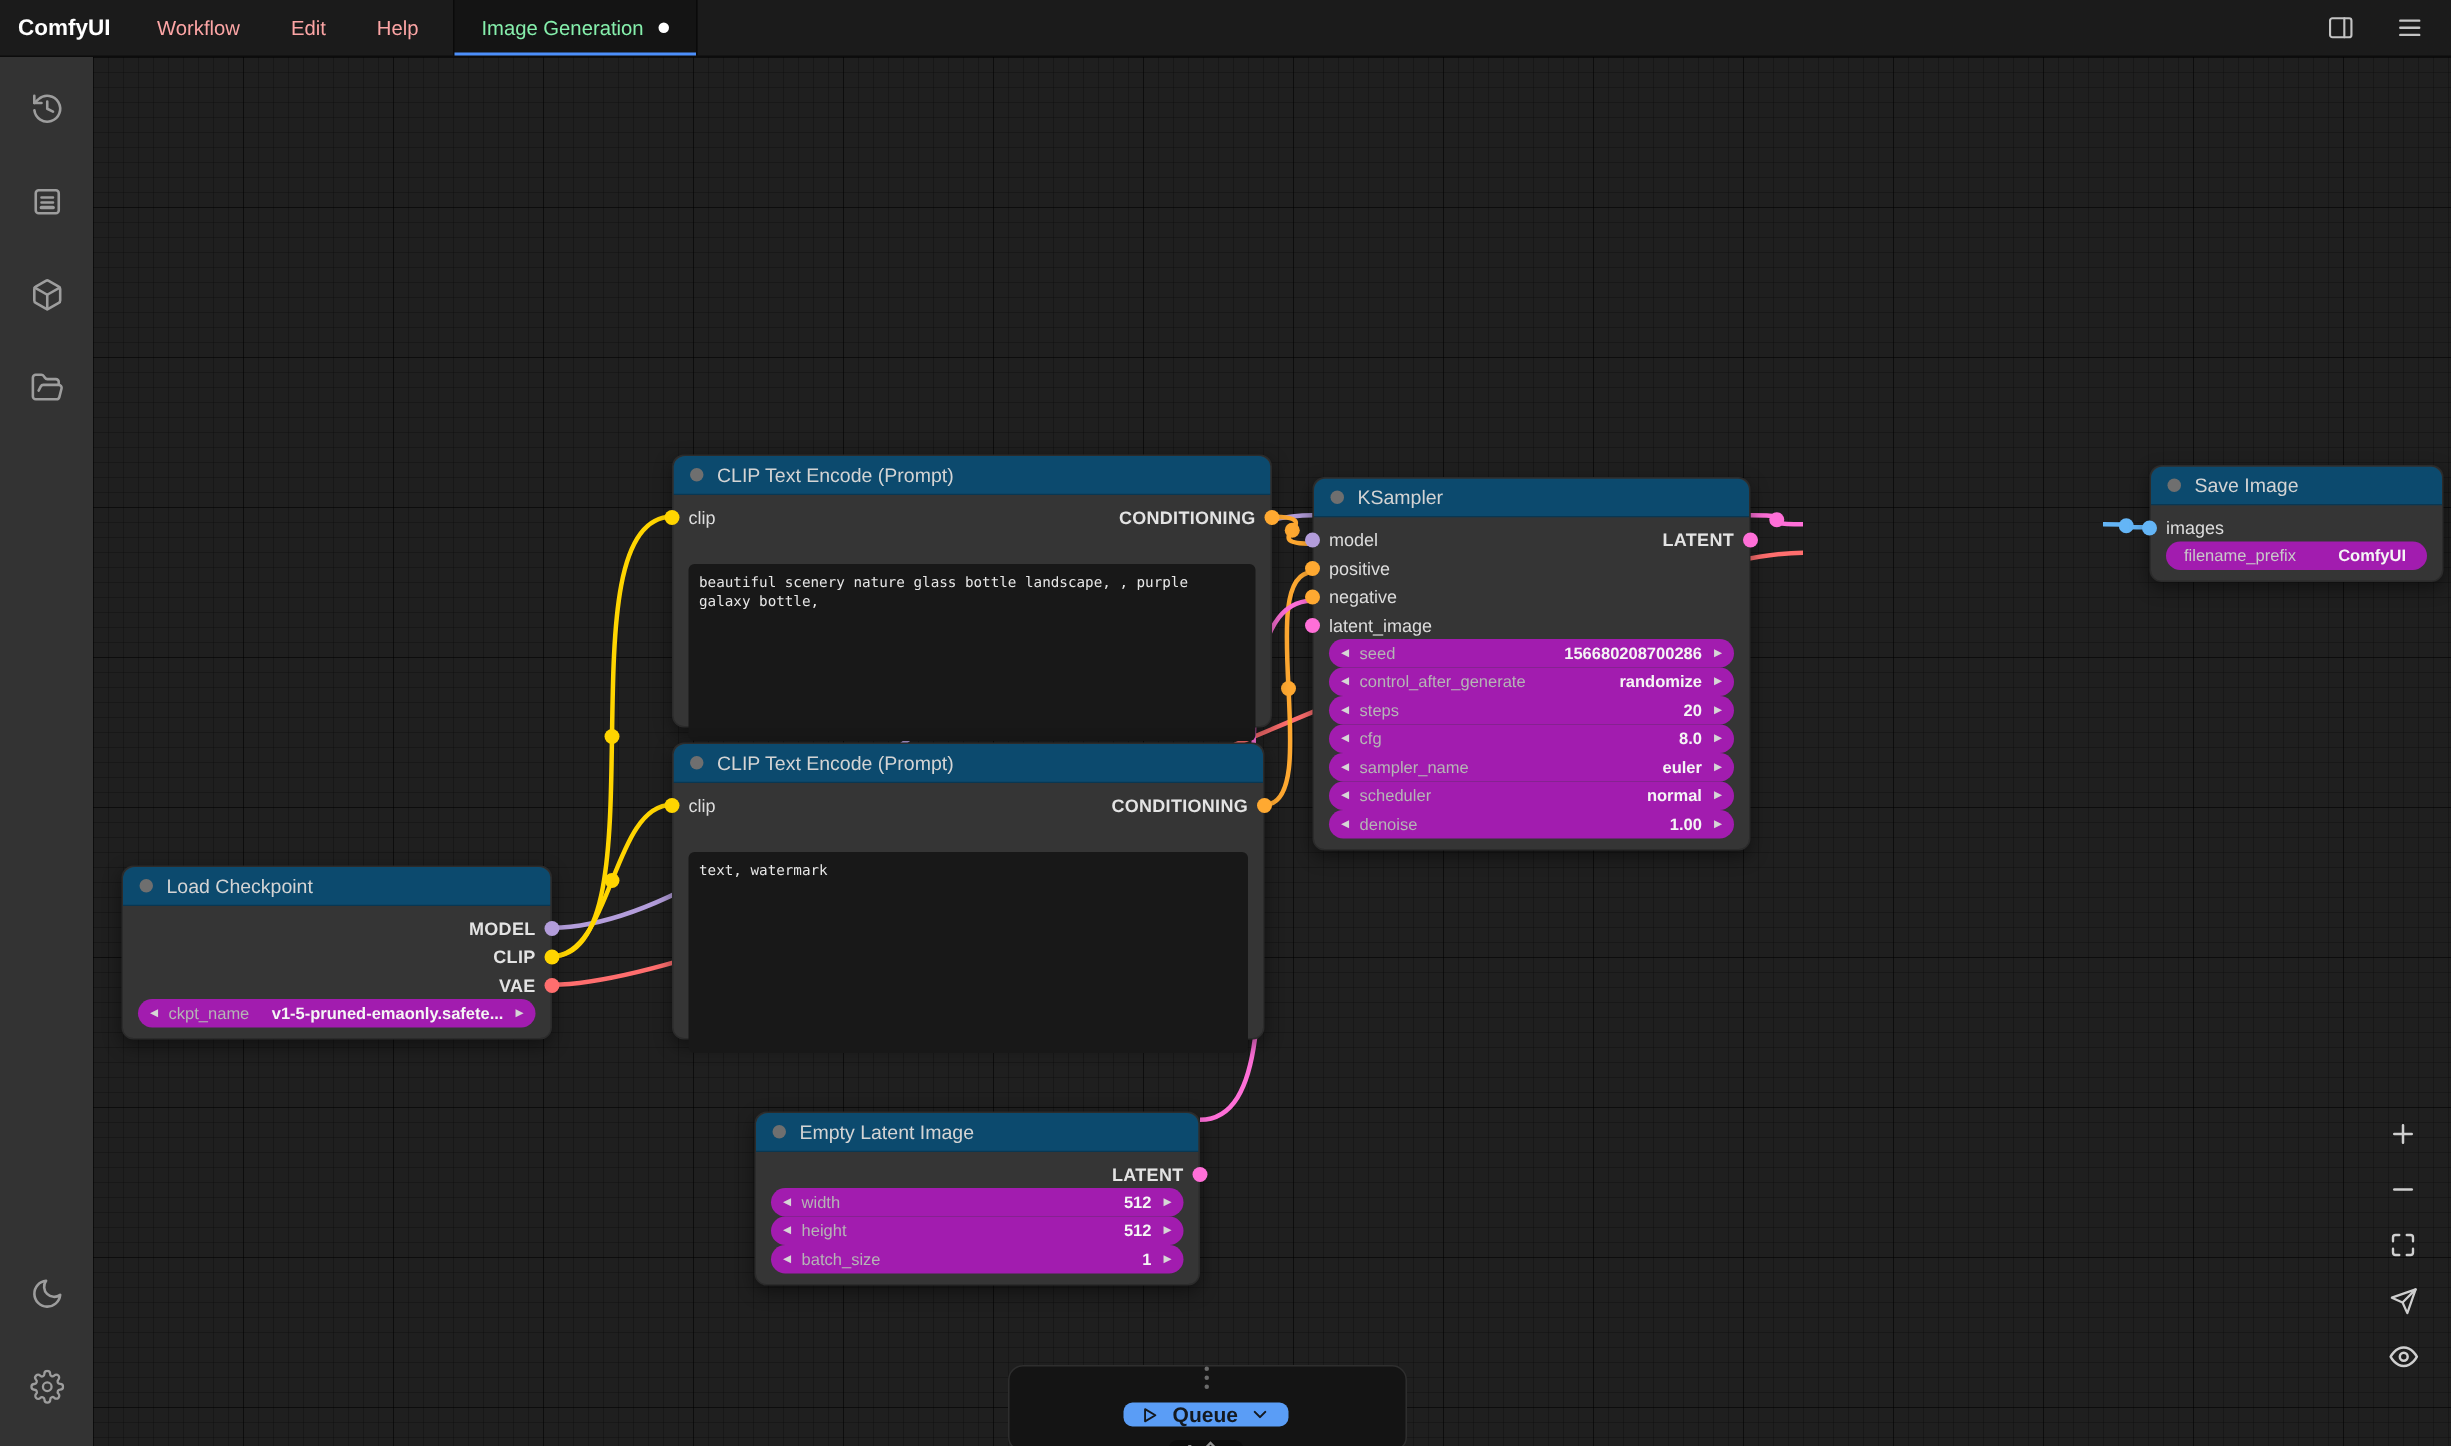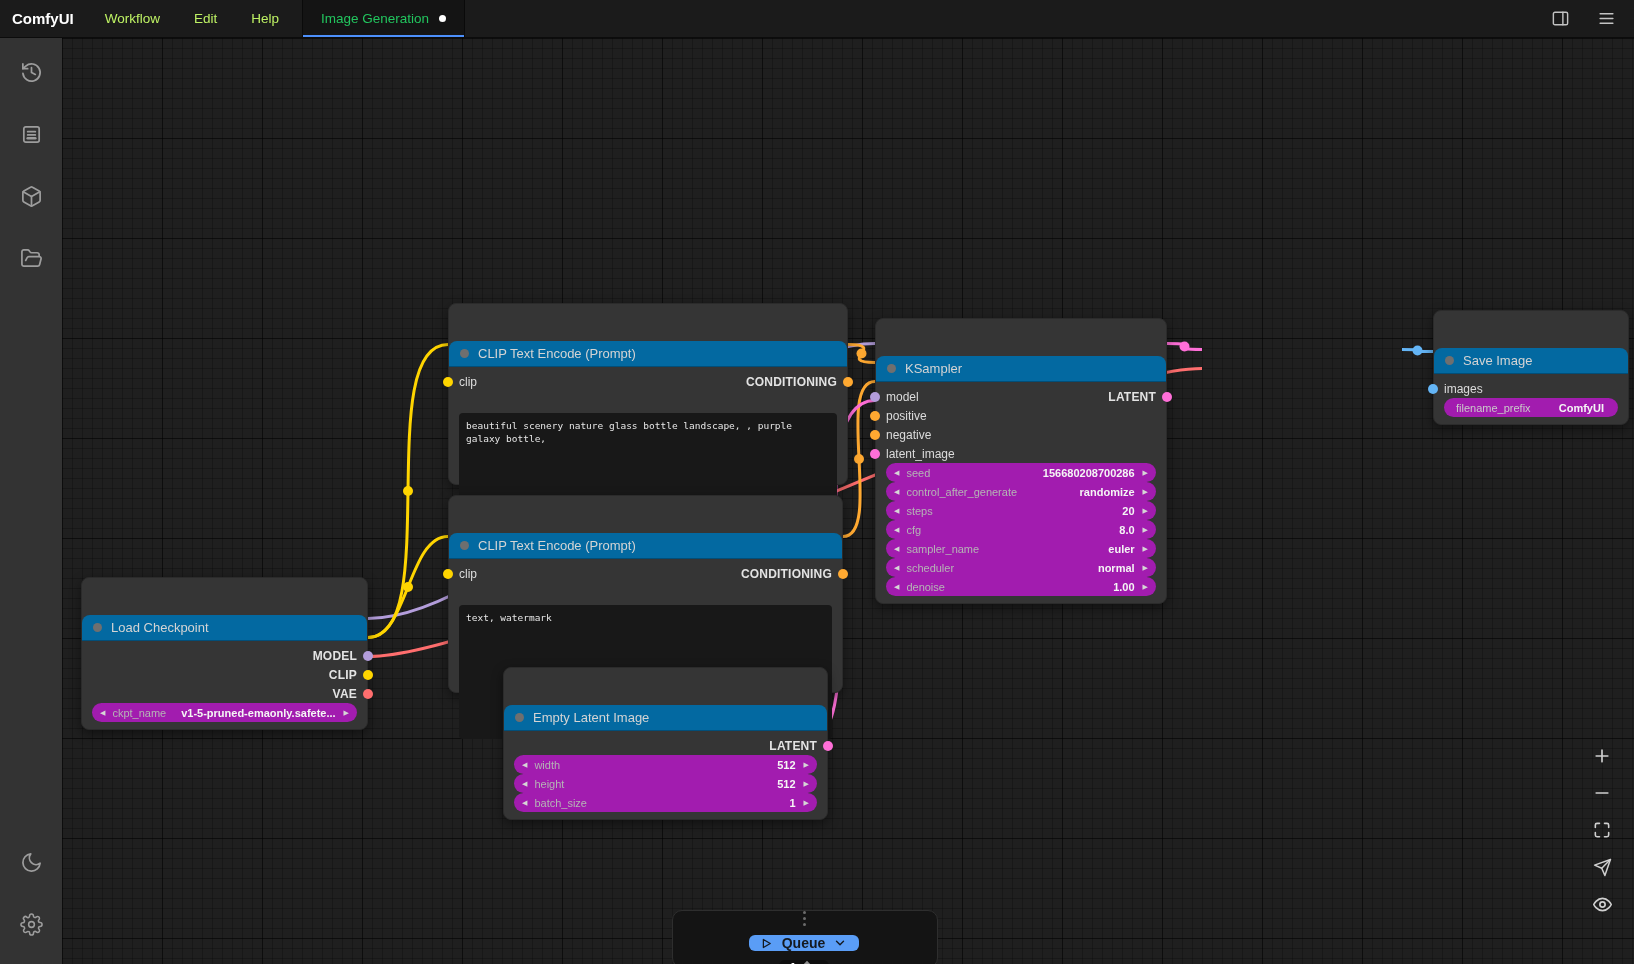--- a/index.html
+++ b/index.html
@@ -5,27 +5,27 @@
   * { margin:0; padding:0; box-sizing:border-box; }
   html,body { width:1634px; height:964px; overflow:hidden; background:#1e1e1e;
               font-family:"Liberation Sans", sans-serif; }
 
   
   .topbar { position:absolute; left:0; top:0; width:1634px; height:38px;
             background:#1b1b1b; border-bottom:1px solid #0c0c0c;
             display:flex; align-items:stretch; z-index:50; }
   .logo { color:#fff; font-weight:bold; font-size:15px; display:flex; align-items:center;
           padding:0 14px 0 12px; }
-  .menu-item { color:#bef264; font-size:13.5px; display:flex; align-items:center;
+  .menu-item { color:#fca5a5; font-size:13.5px; display:flex; align-items:center;
                padding:16px 17px; cursor:default; }
   .wf-tab { background:#141414; display:flex; align-items:center; gap:10px;
             padding:0 18px; margin-left:6px; position:relative; min-width:160px;
             border-left:1px solid #0a0a0a; border-right:1px solid #0a0a0a; }
   .wf-tab .underline { position:absolute; left:0; right:0; bottom:0; height:2px; background:#4c8ffb; }
-  .wf-tab .tlabel { color:#22c55e; font-size:13.5px; }
+  .wf-tab .tlabel { color:#86efac; font-size:13.5px; }
   .wf-tab .mod-dot { width:7px; height:7px; border-radius:50%; background:#fff; }
   .topbar-right { margin-left:auto; display:flex; align-items:center; gap:22px; padding-right:16px; color:#c3c3c3; }
   .topbar-right svg { display:block; }
 
   
   .side-rail { position:absolute; left:0; top:38px; width:62px; height:926px;
                background:#333333; z-index:40; display:flex; flex-direction:column;
                align-items:center; padding:14px 0 12px; }
   .rail-btn { width:40px; height:40px; display:flex; align-items:center; justify-content:center;
               color:#9d9d9d; margin-bottom:22px; border-radius:6px; }
@@ -39,21 +39,21 @@
               linear-gradient(90deg, rgba(0,0,0,0.45) 1px, transparent 1px),
               linear-gradient(rgba(0,0,0,0.22) 1px, transparent 1px),
               linear-gradient(90deg, rgba(0,0,0,0.22) 1px, transparent 1px);
             background-size:100px 100px, 100px 100px, 10px 10px, 10px 10px; }
   #link-layer { position:absolute; inset:0; width:100%; height:100%; z-index:1; pointer-events:none; }
 
   
   .node { position:absolute; background:#353535; border-radius:8px; z-index:2;
           box-shadow:0 4px 12px rgba(0,0,0,0.45); border:1px solid #2b2b2b; }
   .nheader { height:26px; display:flex; align-items:center; gap:9px; padding:0 11px;
-             background:#0369a1; border-radius:8px 8px 0 0; border-bottom:1px solid rgba(0,0,0,0.25);margin-top:37px; }
+             background:#0c4a6e; border-radius:8px 8px 0 0; border-bottom:1px solid rgba(0,0,0,0.25); }
   .ndot { width:9px; height:9px; border-radius:50%; background:#6f6f6f; flex:0 0 auto; }
   .ntitle { color:#d4d4d4; font-size:13px; white-space:nowrap; }
   .nbody { padding:5px 10px 7px; }
   .prow { position:relative; height:19px; display:flex; align-items:center; font-size:12px; }
   .plabel-in { color:#dcdcdc; }
   .plabel-out { color:#e3e3e3; font-weight:600; letter-spacing:0.2px; margin-left:auto; }
   .pdot { position:absolute; width:10px; height:10px; border-radius:50%; top:4.5px; background:#888; }
   .pdot.in { left:-16px; }
   .pdot.out { right:-16px; }
   .prow.out-only .plabel-out { margin-left:auto; }
@@ -236,21 +236,21 @@
       <div class="prow">
         <span class="pdot in" style="background: rgb(255, 213, 0);"></span>
         <span class="plabel-in">clip</span>
         <span class="plabel-out">CONDITIONING</span>
         <span class="pdot out" style="background: rgb(255, 169, 49);"></span>
       </div>
       <div class="prompt-text" style="height:134px;">text, watermark</div>
     </div>
   </div>
 
-  <div class="node" style="left:441px; top:629px; width:325px;">
+  <div class="node" style="left:441px; top:703px; width:297px;">
     <div class="nheader">
       <span class="ndot"></span>
       <span class="ntitle">Empty Latent Image</span>
     </div>
     <div class="nbody">
       <div class="prow out-only">
           <span class="plabel-out">LATENT</span>
           <span class="pdot out" style="background: rgb(255, 111, 216);"></span>
         </div>
       <div class="widget">

